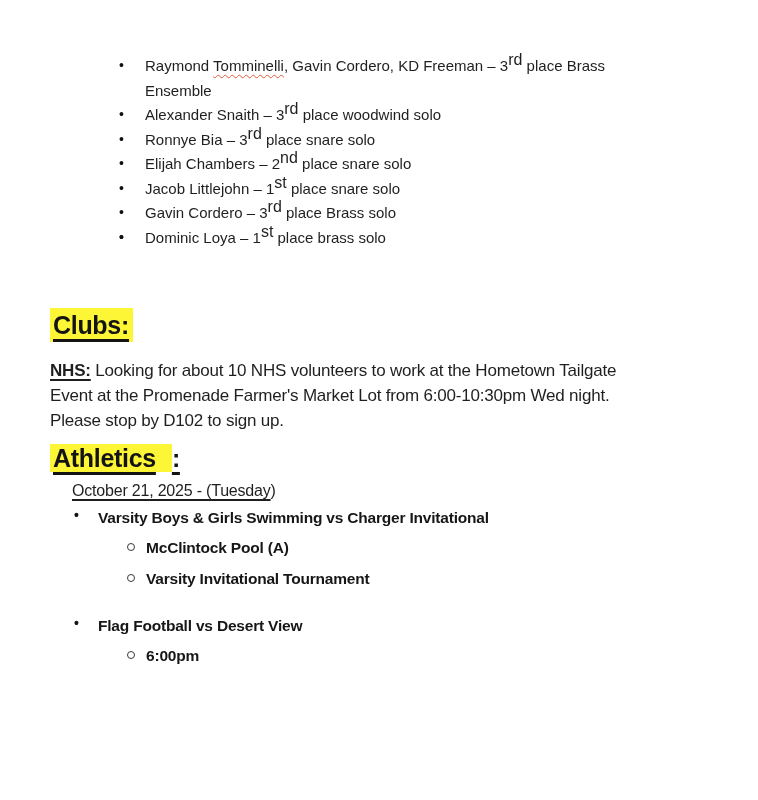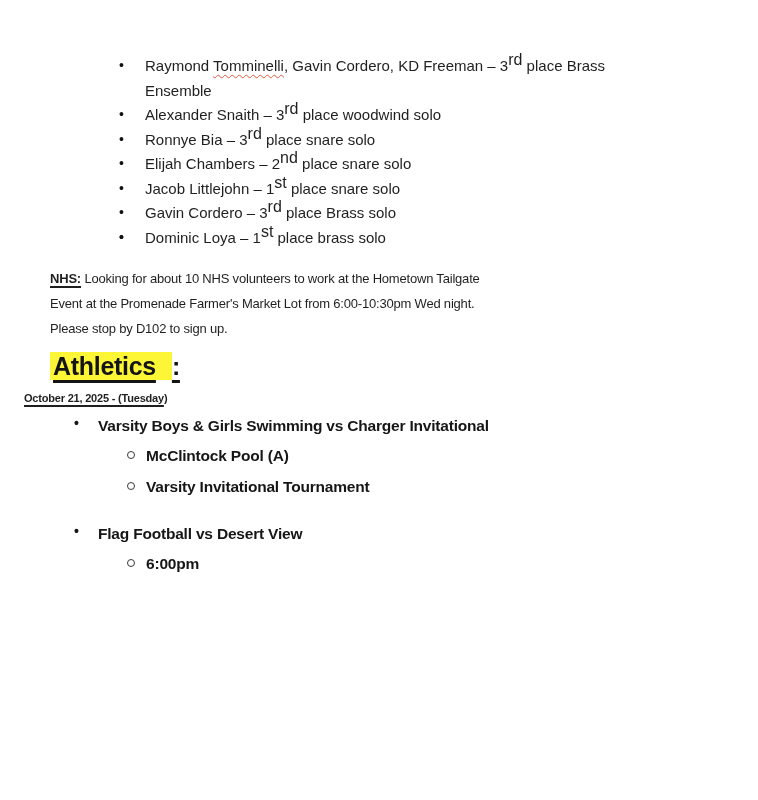--- a/index.html
+++ b/index.html
@@ -35,26 +35,26 @@
   .athletics-heading { margin: 8px 0 0 50px; }
   .hl { background: var(--hl); }
   .head-underline {
     display: inline-block; padding: 0 4px 0 3px;
     text-decoration: underline; text-decoration-thickness: 2.5px; text-underline-offset: 5px;
   }
   .athletics-heading .head-underline { padding: 0; }
   .athletics-heading .hl { padding: 0 16px 0 3px; }
 
   
-  .nhs { margin: 16px 0 0 50px; font-size: 13px; line-height: 25px; letter-spacing: -0.2px; width: 660px; }
+  .nhs { margin: 16px 0 0 50px; font-size: 17px; line-height: 25px; letter-spacing: -0.2px; width: 660px; }
   .nhs-line { display: block; }
   .nhs-label { font-weight: bold; text-decoration: underline; text-decoration-thickness: 2px; text-underline-offset: 3px; }
 
   
-  .date-line { margin: 6px 0 0 24px; font-size: 11px; font-weight: bold; letter-spacing: -0.2px; line-height: 19px; }
+  .date-line { margin: 6px 0 0 72px; font-size: 16px; font-weight: normal; letter-spacing: -0.2px; line-height: 19px; }
   .date-underline { text-decoration: underline; text-decoration-thickness: 1.5px; text-underline-offset: 3px; }
 
   
   .events { margin-top: 8px; font-size: 15.5px; font-weight: bold; letter-spacing: -0.2px; color: #161616; }
   .event { margin-bottom: 28px; }
   .event:last-child { margin-bottom: 0; }
   .event-title-row { position: relative; margin-left: 68px; padding-left: 30px; line-height: 19px; margin-bottom: 11px; }
   .event-bullet { position: absolute; left: 6px; top: -2px; font-size: 14px; }
   .event-detail-row { position: relative; margin-left: 120px; padding-left: 26px; line-height: 19px; margin-bottom: 12px; margin-top: 7px; }
   .circle-marker {
@@ -72,20 +72,21 @@
       <div class="award-row"><span class="bullet-dot">•</span><span class="award-text"><span>Raymond </span><span class="squiggle">Tomminelli</span><span>, Gavin Cordero, KD Freeman – 3</span><span class="sup">rd</span><span> place Brass</span><br><span>Ensemble</span></span></div>
       <div class="award-row"><span class="bullet-dot">•</span><span class="award-text"><span>Alexander Snaith – 3</span><span class="sup">rd</span><span> place woodwind solo</span></span></div>
       <div class="award-row"><span class="bullet-dot">•</span><span class="award-text"><span>Ronnye Bia – 3</span><span class="sup">rd</span><span> place snare solo</span></span></div>
       <div class="award-row"><span class="bullet-dot">•</span><span class="award-text"><span>Elijah Chambers – 2</span><span class="sup">nd</span><span> place snare solo</span></span></div>
       <div class="award-row"><span class="bullet-dot">•</span><span class="award-text"><span>Jacob Littlejohn – 1</span><span class="sup">st</span><span> place snare solo</span></span></div>
       <div class="award-row"><span class="bullet-dot">•</span><span class="award-text"><span>Gavin Cordero – 3</span><span class="sup">rd</span><span> place Brass solo</span></span></div>
       <div class="award-row"><span class="bullet-dot">•</span></div>
       <div class="award-row"><span class="bullet-dot">•</span><span class="award-text"><span>Dominic Loya – 1</span><span class="sup">st</span><span> place brass solo</span></span></div>
     </div>
 
+  <h1 class="heading clubs-heading"><span class="hl head-underline">Clubs:</span></h1>
 
   <p class="nhs">
     <span class="nhs-line"><span class="nhs-label">NHS:</span> <span>Looking for about 10 NHS volunteers to work at the Hometown Tailgate</span></span>
     <span class="nhs-line">Event at the Promenade Farmer's Market Lot from 6:00-10:30pm Wed night.</span>
     <span class="nhs-line">Please stop by D102 to sign up.</span>
   </p>
 
   <h1 class="heading athletics-heading"><span class="head-underline"><span class="hl">Athletics</span><span>:</span></span></h1>
 
   <div class="date-line"><span class="date-underline">October 21, 2025 - (Tuesday</span><span>)</span></div>

